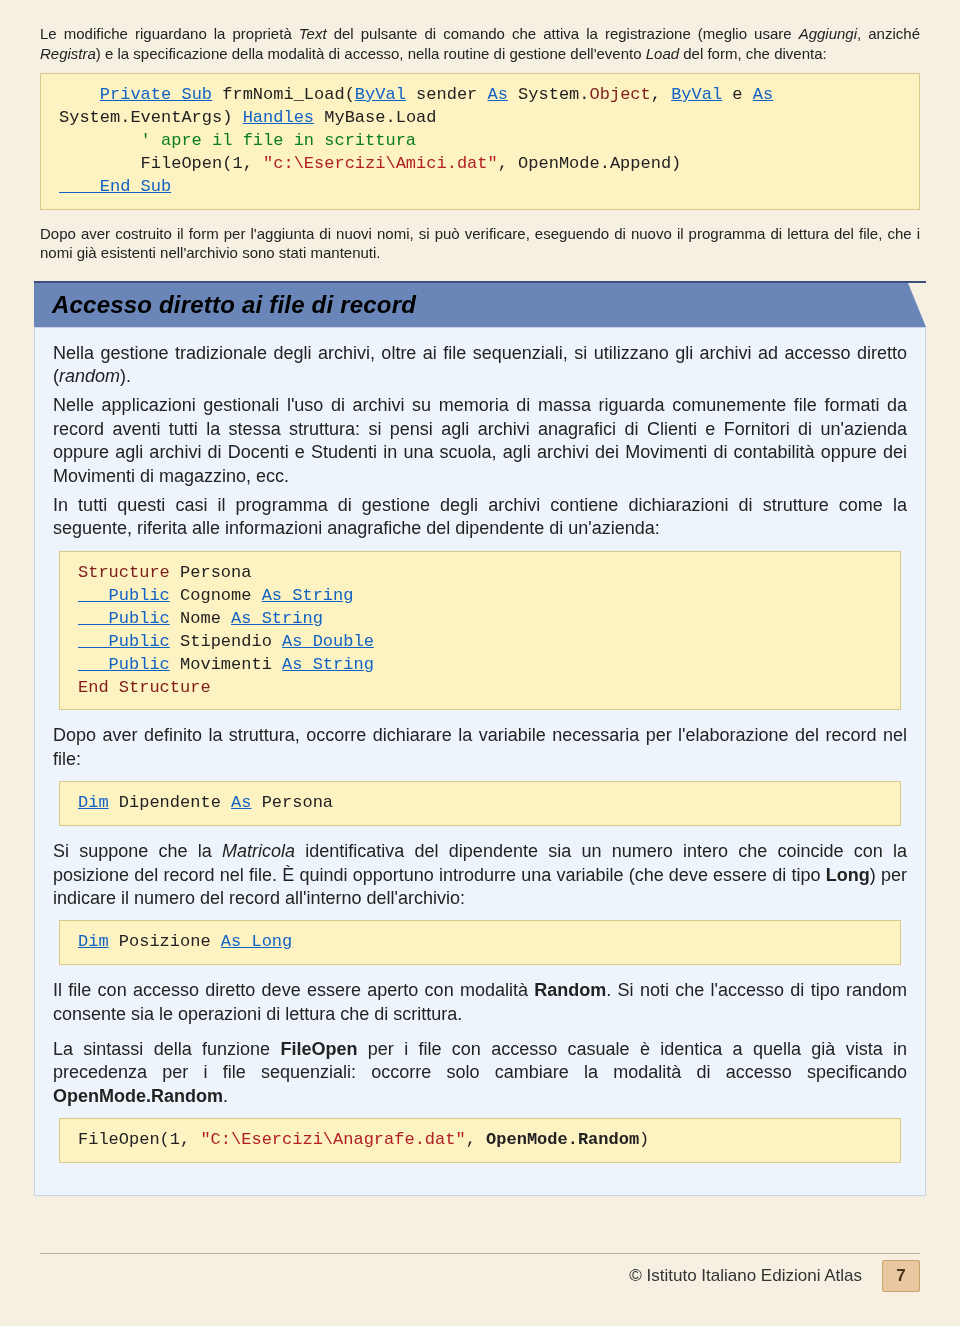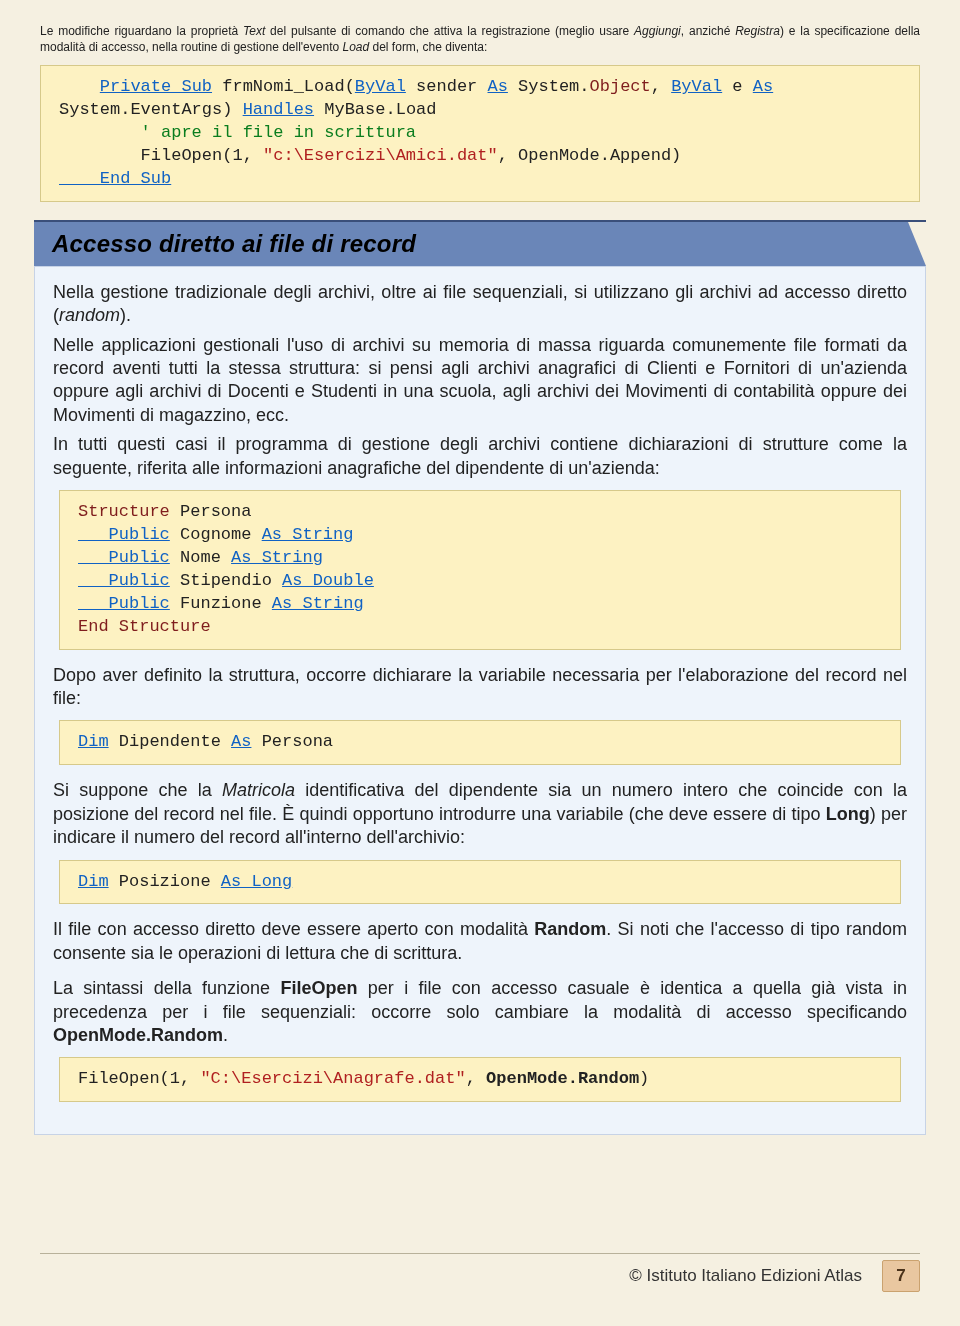--- a/index.html
+++ b/index.html
@@ -12,21 +12,21 @@
   }
   .page {
     box-sizing: border-box;
     width: 960px;
     min-height: 1326px;
     padding: 24px 40px 0 40px;
     background: #f5f0e1;
     position: relative;
   }
   .para {
-    font-size: 12px;
+    font-size: 15px;
     line-height: 1.3;
     margin: 0 0 6px 0;
     text-align: justify;
   }
   .italic { font-style: italic; }
   .codeblock {
     background: #fdf2c2;
     border: 1px solid #d6c98a;
     margin: 10px 0 14px 0;
     padding: 10px 18px;
@@ -110,35 +110,36 @@
   <p class="para">
     <span>Le modifiche riguardano la proprietà </span><span class="italic">Text</span><span> del pulsante di comando che attiva la registrazione (meglio usare </span><span class="italic">Aggiungi</span><span>, anziché </span><span class="italic">Registra</span><span>) e la specificazione della modalità di accesso, nella routine di gestione dell'evento </span><span class="italic">Load</span><span> del form, che diventa:</span>
   </p>
 
   <div class="codeblock"><span>    <span class="kw-blue">Private Sub</span><span> frmNomi_Load(</span><span class="kw-blue">ByVal</span><span> sender </span><span class="kw-blue">As</span><span> System.</span><span class="kw-teal">Object</span><span>, </span><span class="kw-blue">ByVal</span><span> e </span><span class="kw-blue">As</span></span>
 <span><span>System.EventArgs) </span><span class="kw-blue">Handles</span><span> MyBase.Load</span></span>
 <span class="kw-green">        ' apre il file in scrittura</span>
 <span><span>        FileOpen(1, </span><span class="kw-red">"c:\Esercizi\Amici.dat"</span><span>, OpenMode.Append)</span></span>
 <span class="kw-blue">    End Sub</span></div>
 
+  <p class="para">Dopo aver costruito il form per l'aggiunta di nuovi nomi, si può verificare, eseguendo di nuovo il programma di lettura del file, che i nomi già esistenti nell'archivio sono stati mantenuti.</p>
 
   <div class="section-header">Accesso diretto ai file di record</div>
   <div class="section-box">
 
     <p class="para">
       <span>Nella gestione tradizionale degli archivi, oltre ai file sequenziali, si utilizzano gli archivi ad accesso diretto (</span><span class="italic">random</span><span>).</span>
     </p>
     <p class="para">Nelle applicazioni gestionali l'uso di archivi su memoria di massa riguarda comunemente file formati da record aventi tutti la stessa struttura: si pensi agli archivi anagrafici di Clienti e Fornitori di un'azienda oppure agli archivi di Docenti e Studenti in una scuola, agli archivi dei Movimenti di contabilità oppure dei Movimenti di magazzino, ecc.</p>
     <p class="para">In tutti questi casi il programma di gestione degli archivi contiene dichiarazioni di strutture come la seguente, riferita alle informazioni anagrafiche del dipendente di un'azienda:</p>
 
     <div class="codeblock"><span class="kw-teal">Structure</span><span> Persona</span>
 <span class="kw-blue">   Public</span><span> Cognome </span><span class="kw-blue">As String</span>
 <span class="kw-blue">   Public</span><span> Nome </span><span class="kw-blue">As String</span>
 <span class="kw-blue">   Public</span><span> Stipendio </span><span class="kw-blue">As Double</span>
-<span class="kw-blue">   Public</span><span> Funzione </span><span class="kw-blue">As String</span>
+<span class="kw-blue">   Public</span><span> Movimenti </span><span class="kw-blue">As String</span>
 <span class="kw-teal">End Structure</span></div>
 
     <p class="para">Dopo aver definito la struttura, occorre dichiarare la variabile necessaria per l'elaborazione del record nel file:</p>
 
     <div class="codeblock"><span class="kw-blue">Dim</span><span> Dipendente </span><span class="kw-blue">As</span><span> Persona</span></div>
 
     <p class="para">
       <span>Si suppone che la </span><span class="italic">Matricola</span><span> identificativa del dipendente sia un numero intero che coincide con la posizione del record nel file. È quindi opportuno introdurre una variabile (che deve essere di tipo </span><span class="bold">Long</span><span>) per indicare il numero del record all'interno dell'archivio:</span>
     </p>
 

